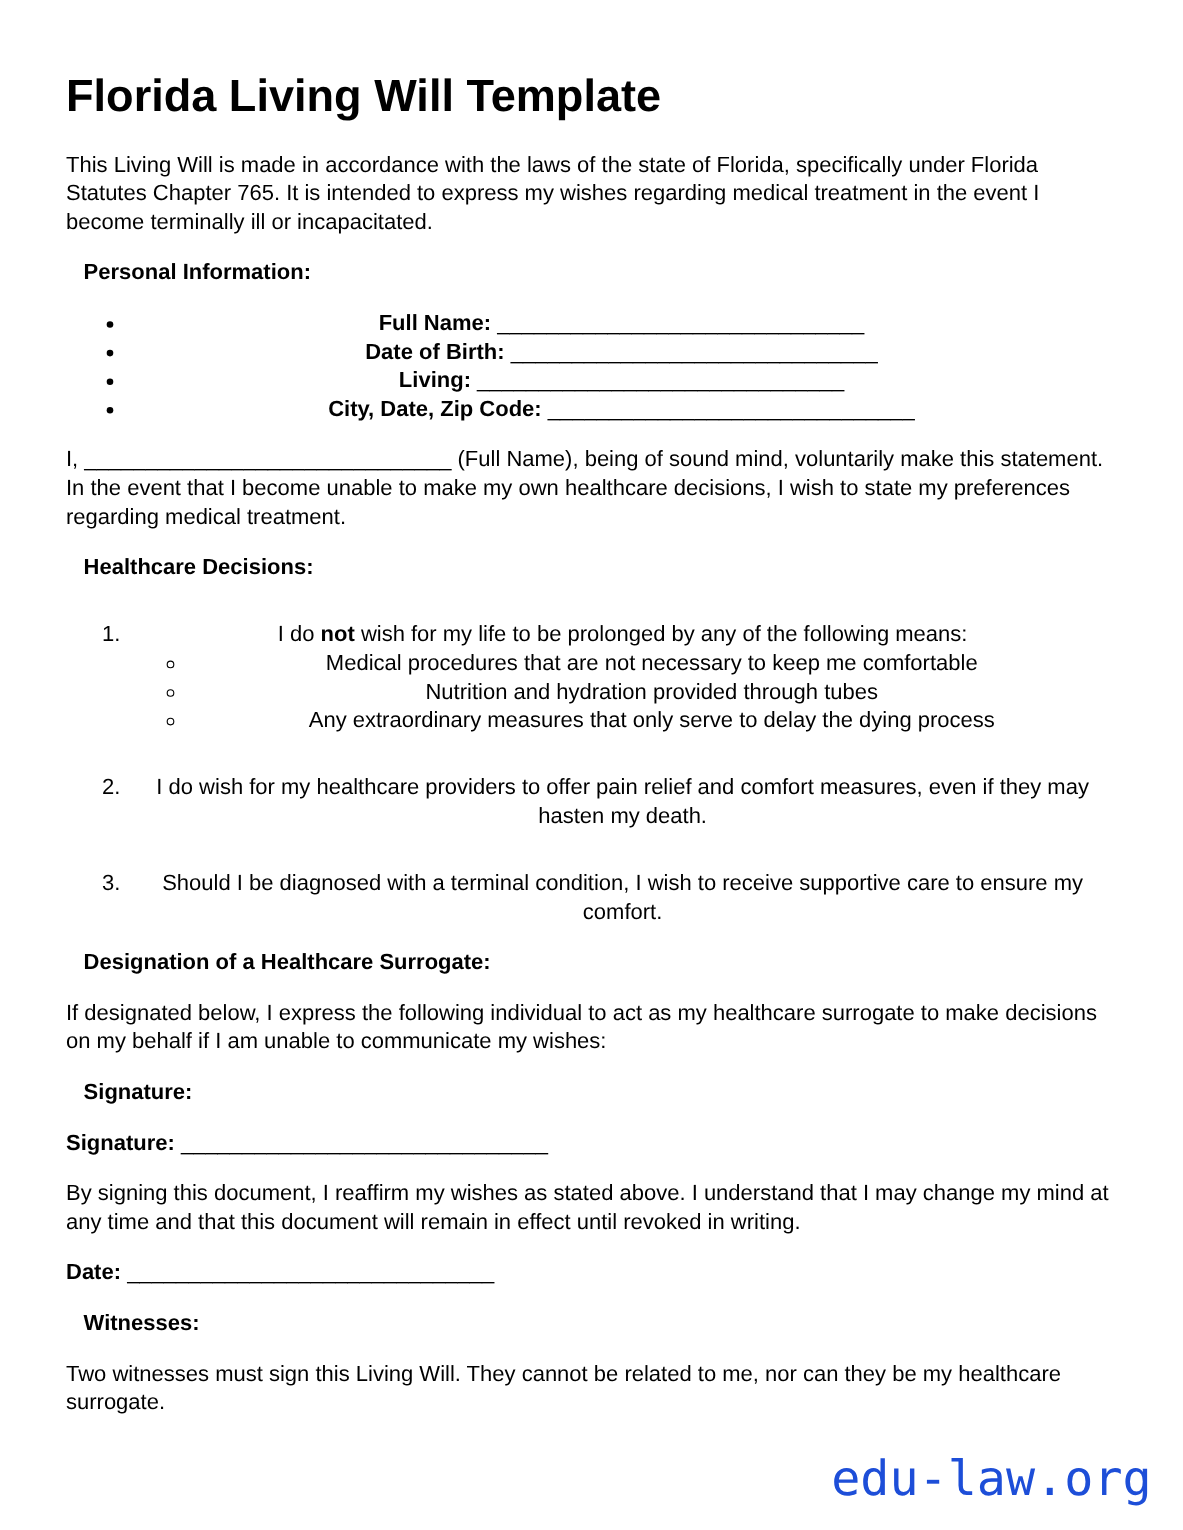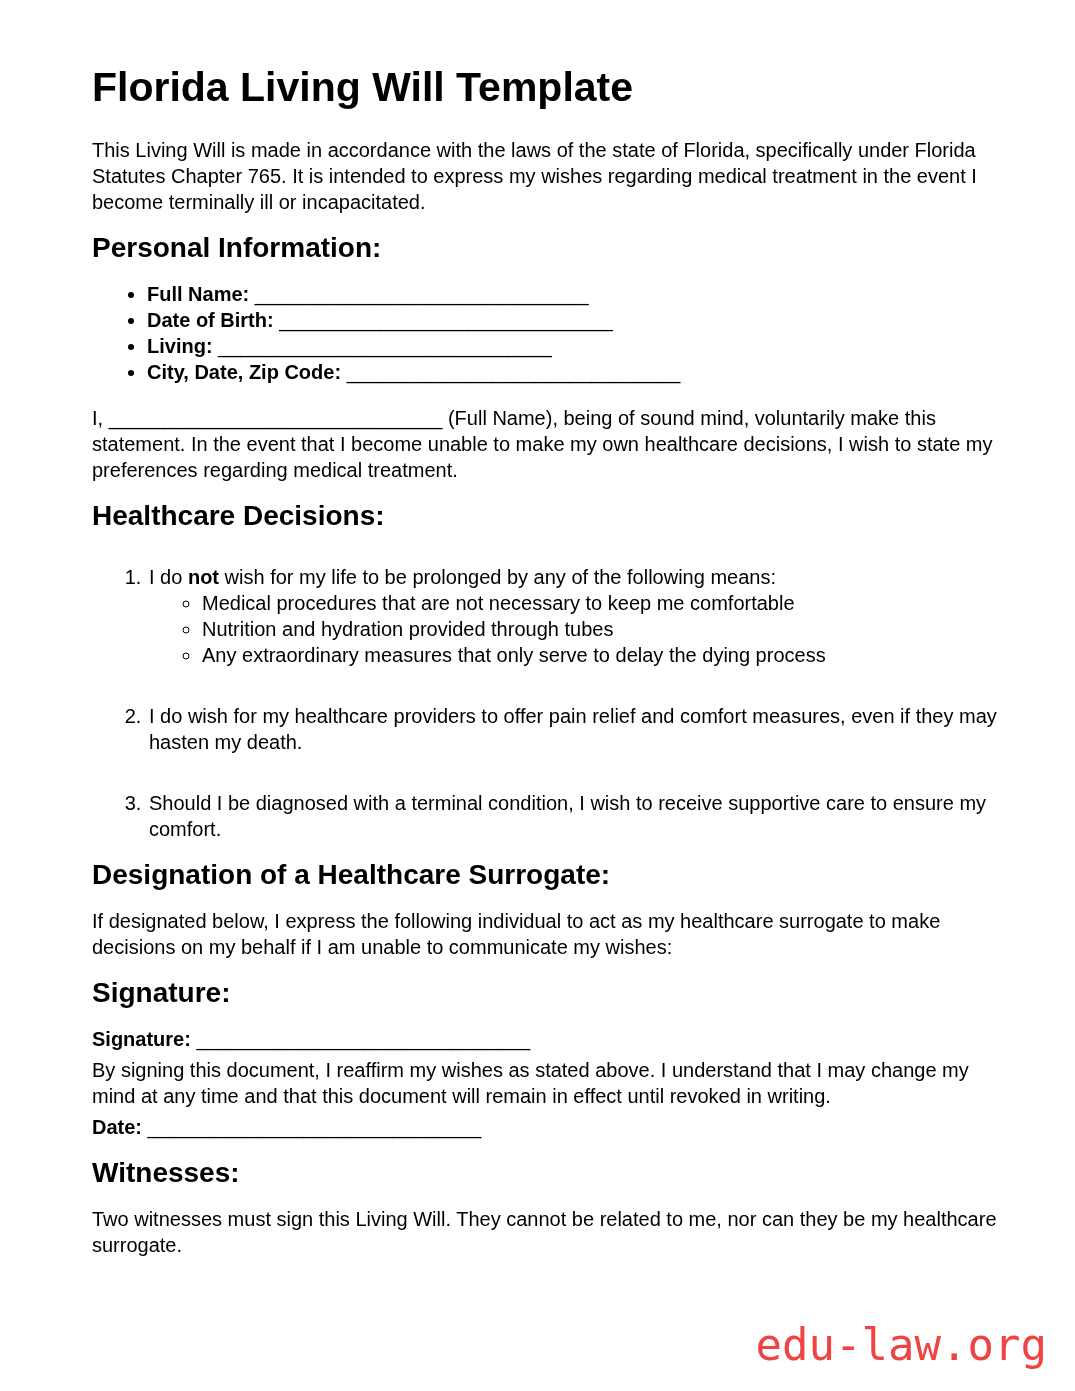--- a/index.html
+++ b/index.html
@@ -6,67 +6,68 @@
   body {
     width: 1075px;
     height: 1391px;
     background: #ffffff;
     color: #000000;
     font-family: "Liberation Sans", "DejaVu Sans", sans-serif;
     position: relative;
     overflow: hidden;
   }
   .page {
-    padding: 64px 60px 0 92px;
+    padding: 64px 60px 0 60px;
     box-sizing: border-box;
     width: 1075px;
   }
   h1 {
     font-size: 41px;
     line-height: 1.15;
     font-weight: bold;
     margin: 0 0 26px 0;
   }
   p {
     font-size: 20px;
     line-height: 26px;
-    margin: 5px 0;
+    margin: 20px 0;
   }
   h2 {
-    font-size: 28px;
+    font-size: 20px;
     line-height: 26px;
     font-weight: bold;
-    margin: 20px 0;
+    margin: 20px 16px;
   }
   ul.fields, ol.decisions {
     font-size: 20px;
     line-height: 26px;
     margin: 20px 0;
     padding-left: 55px;
+    text-align: center;
   }
   ul.fields { list-style: disc; }
   ol.decisions { list-style: decimal; }
   ol.decisions > li { padding-left: 2px; margin-top: 35px; }
   ul.subfields {
     list-style: circle;
     margin: 0;
     padding-left: 53px;
     font-size: 20px;
     line-height: 26px;
   }
   .blank { white-space: nowrap; }
   b.lbl { font-weight: bold; }
   .watermark {
     position: absolute;
     right: 28px;
     bottom: 24px;
     font-family: "DejaVu Sans Mono", "Liberation Mono", monospace;
     font-size: 44px;
     line-height: 1;
-    color: #ef4444;
+    color: #1d4ed8;
   }
 </style>
 </head>
 <body>
 
 <div class="page">
 
   <h1>Florida Living Will Template</h1>
 
   <p>This Living Will is made in accordance with the laws of the state of Florida, specifically under Florida Statutes Chapter 765. It is intended to express my wishes regarding medical treatment in the event I become terminally ill or incapacitated.</p>

